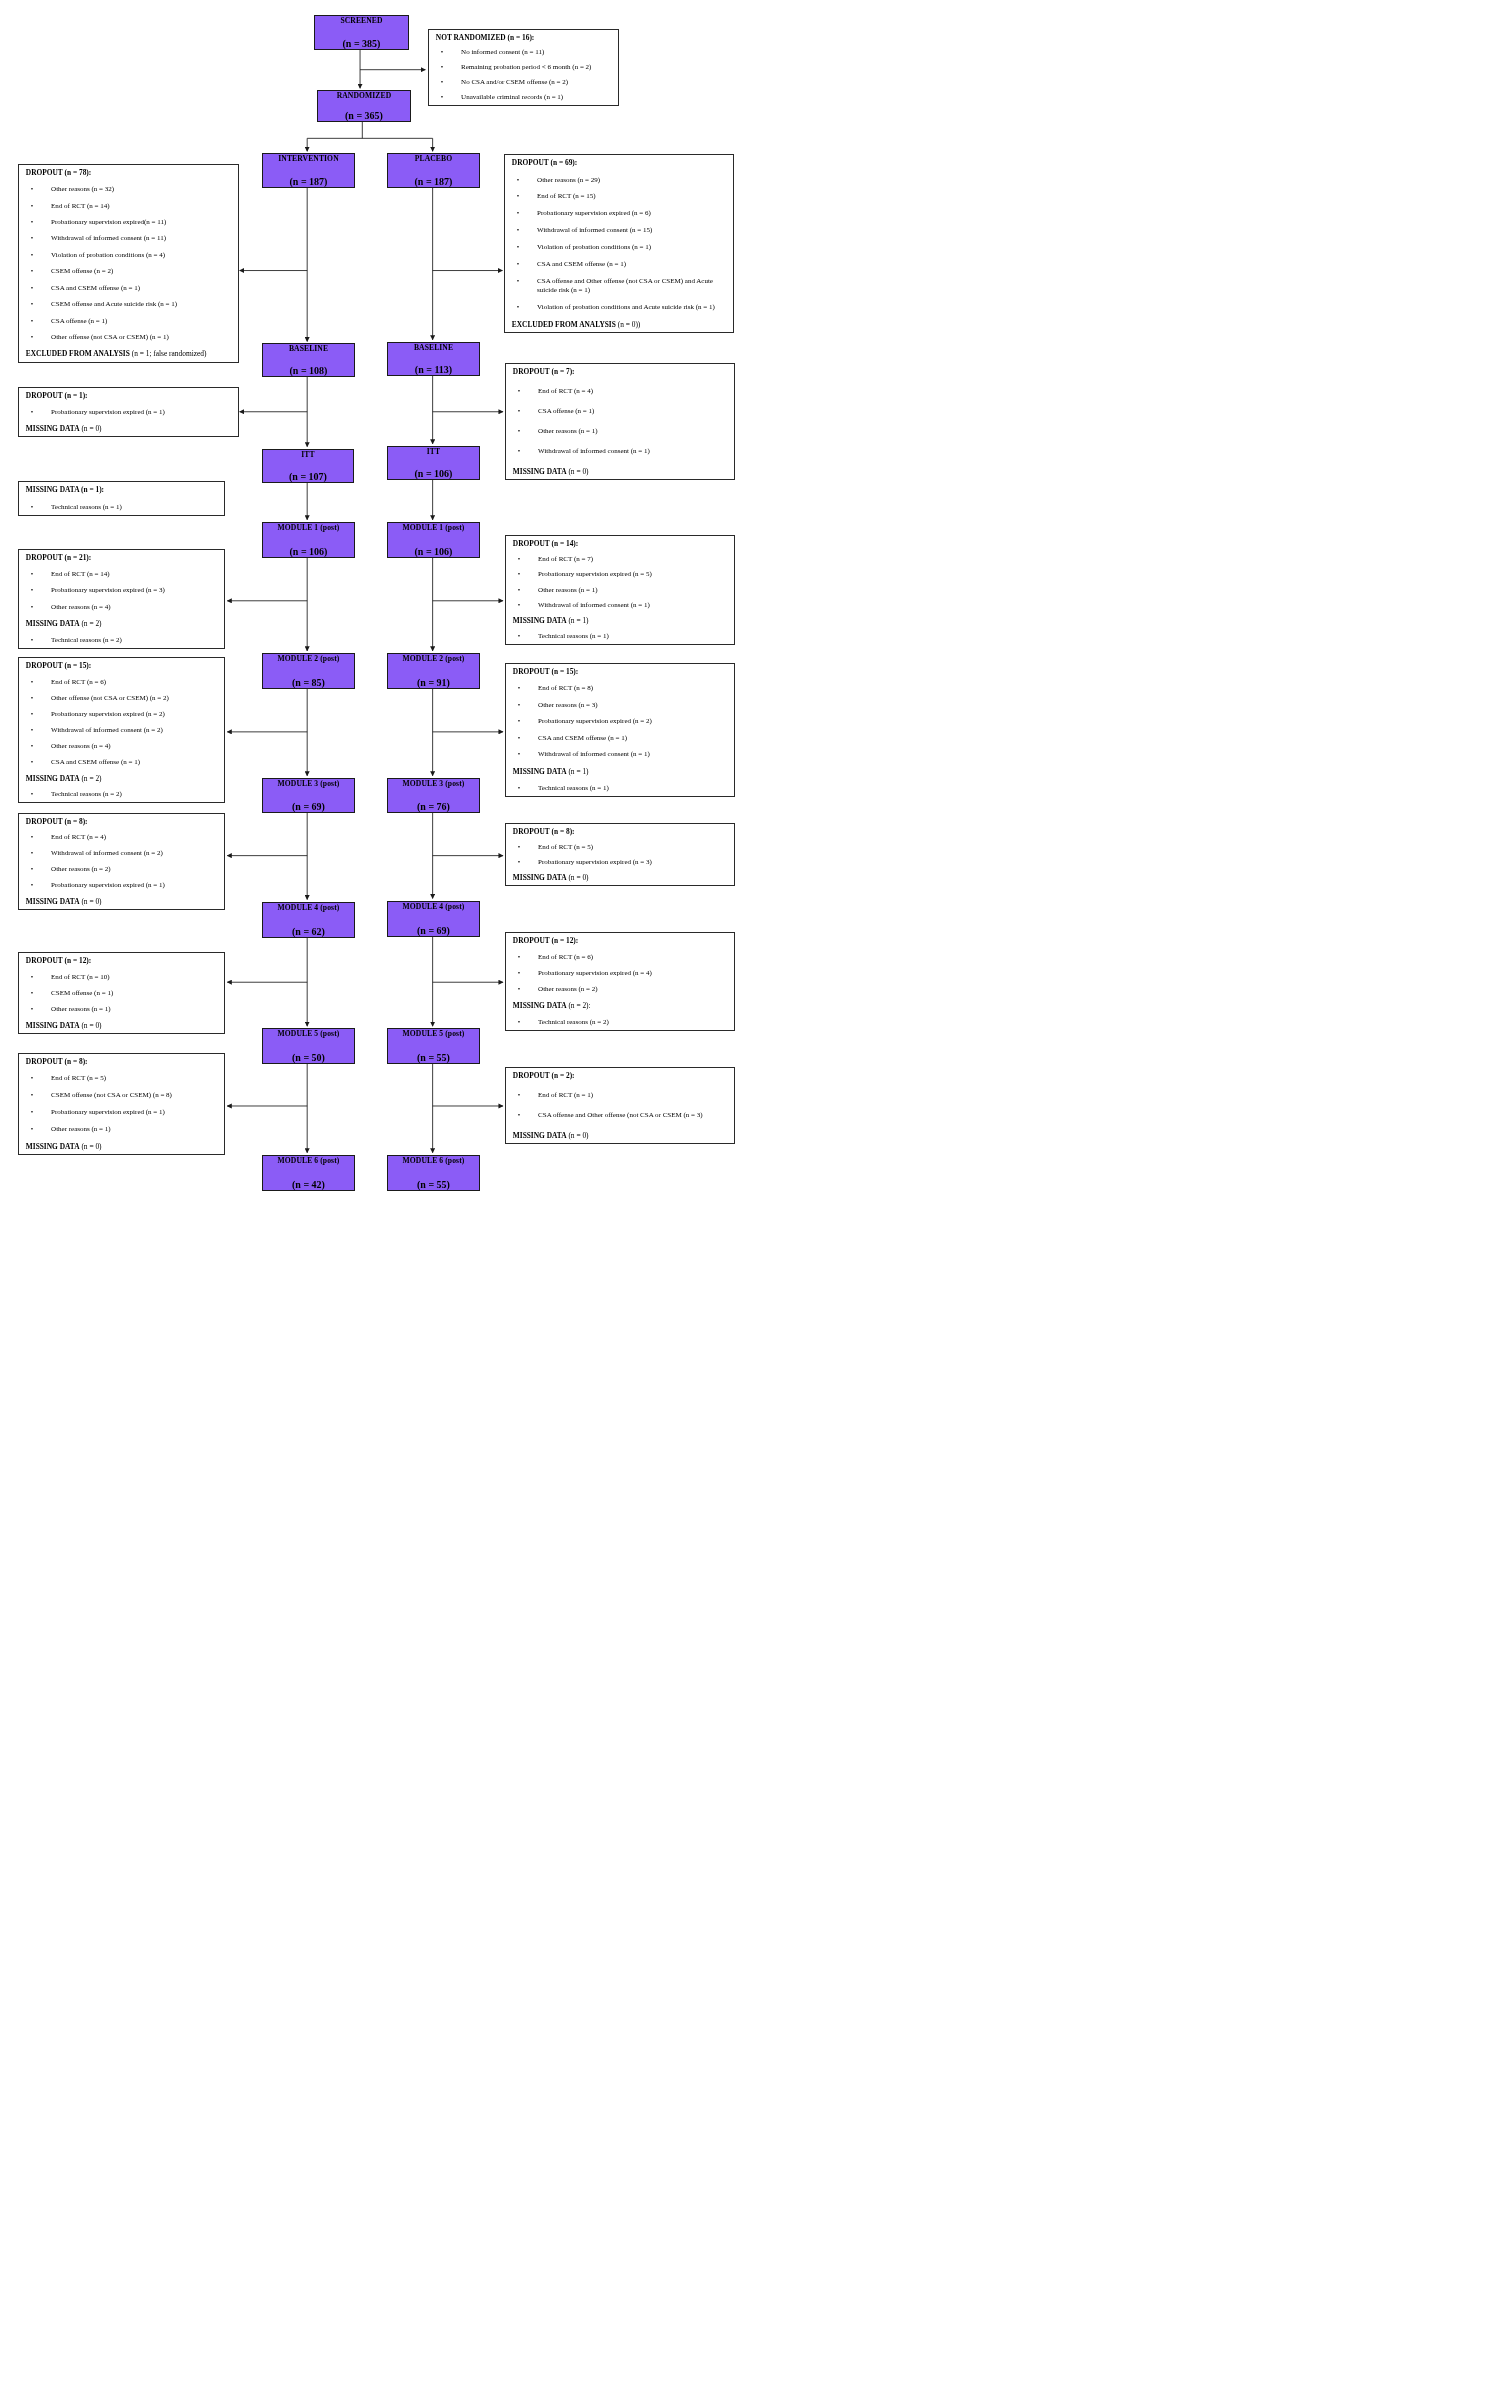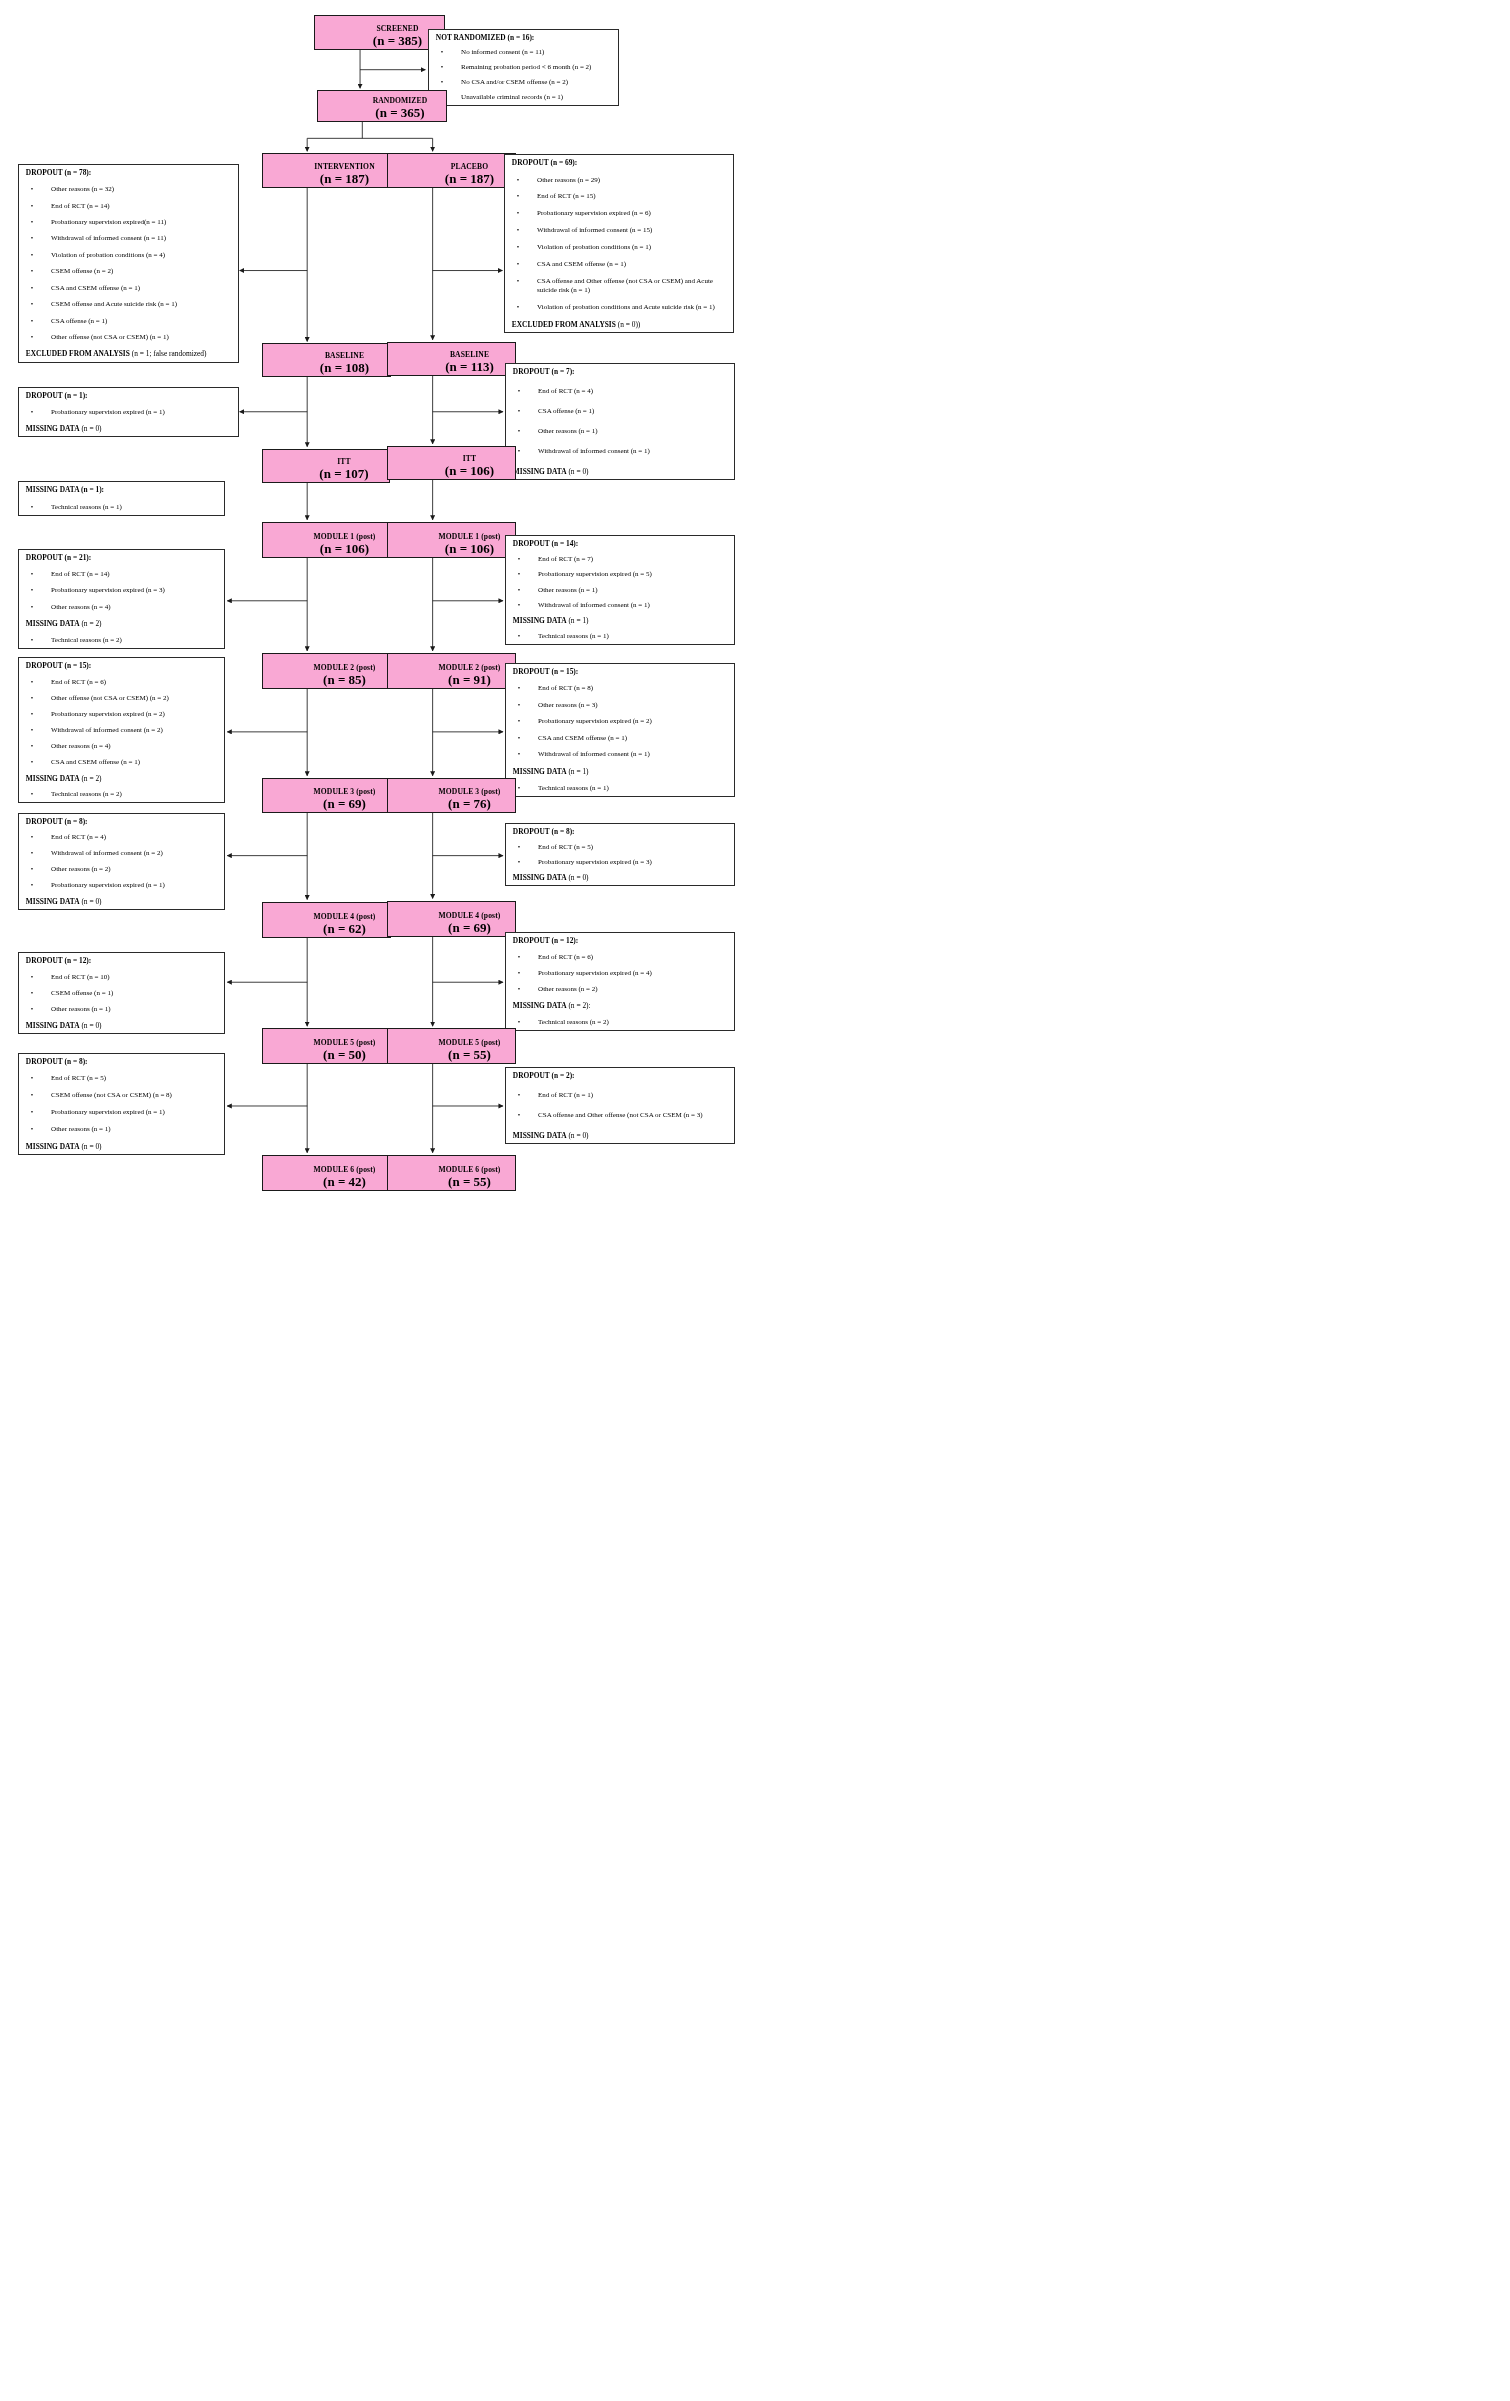--- a/index.html
+++ b/index.html
@@ -1,23 +1,23 @@
 <!DOCTYPE html>
 <html style="font-size:9px"><head>
 <meta charset="utf-8">
 <style>
   html,body{margin:0;padding:0;background:#ffffff;}
   #page{position:relative;width:755px;height:1201px;background:#ffffff;
         font-family:"Liberation Serif","DejaVu Serif",serif;color:#000;}
   svg.wires{position:absolute;left:0;top:0;width:755px;height:1201px;}
-  .node{position:absolute;border:0.9px solid #1a1a1a;background:#f9a8d4;
-        display:flex;flex-direction:column;justify-content:flex-end;align-items:center;
-        text-align:center;z-index:2;padding-left:36px;}
+  .node{position:absolute;border:0.9px solid #1a1a1a;background:#8b5cf6;
+        display:flex;flex-direction:column;justify-content:space-between;align-items:center;
+        text-align:center;z-index:2;}
   .node-title{font-weight:bold;font-size:7.6px;letter-spacing:0.1px;}
-  .node-count{font-weight:bold;font-size:13px;}
+  .node-count{font-weight:bold;font-size:10px;}
   .side-box{position:absolute;border:1.1px solid #2a2a2a;background:#fff;
         display:flex;flex-direction:column;justify-content:space-between;
         padding:3.4px 6.8px;box-sizing:border-box;z-index:2;overflow:hidden;}
   .sb-header{font-weight:bold;font-size:7.4px;}
   .sb-sub{font-weight:bold;font-size:7.4px;}
   .sb-sub b{font-weight:bold;}
   .sb-sub .rest{font-weight:normal;}
   .sb-bullet{display:flex;font-size:7px;line-height:1.25;}
   .sb-bullet .mk{width:7.9px;padding-left:5px;flex:0 0 auto;}
   .sb-bullet .bt{flex:1;padding-left:12.4px;}

